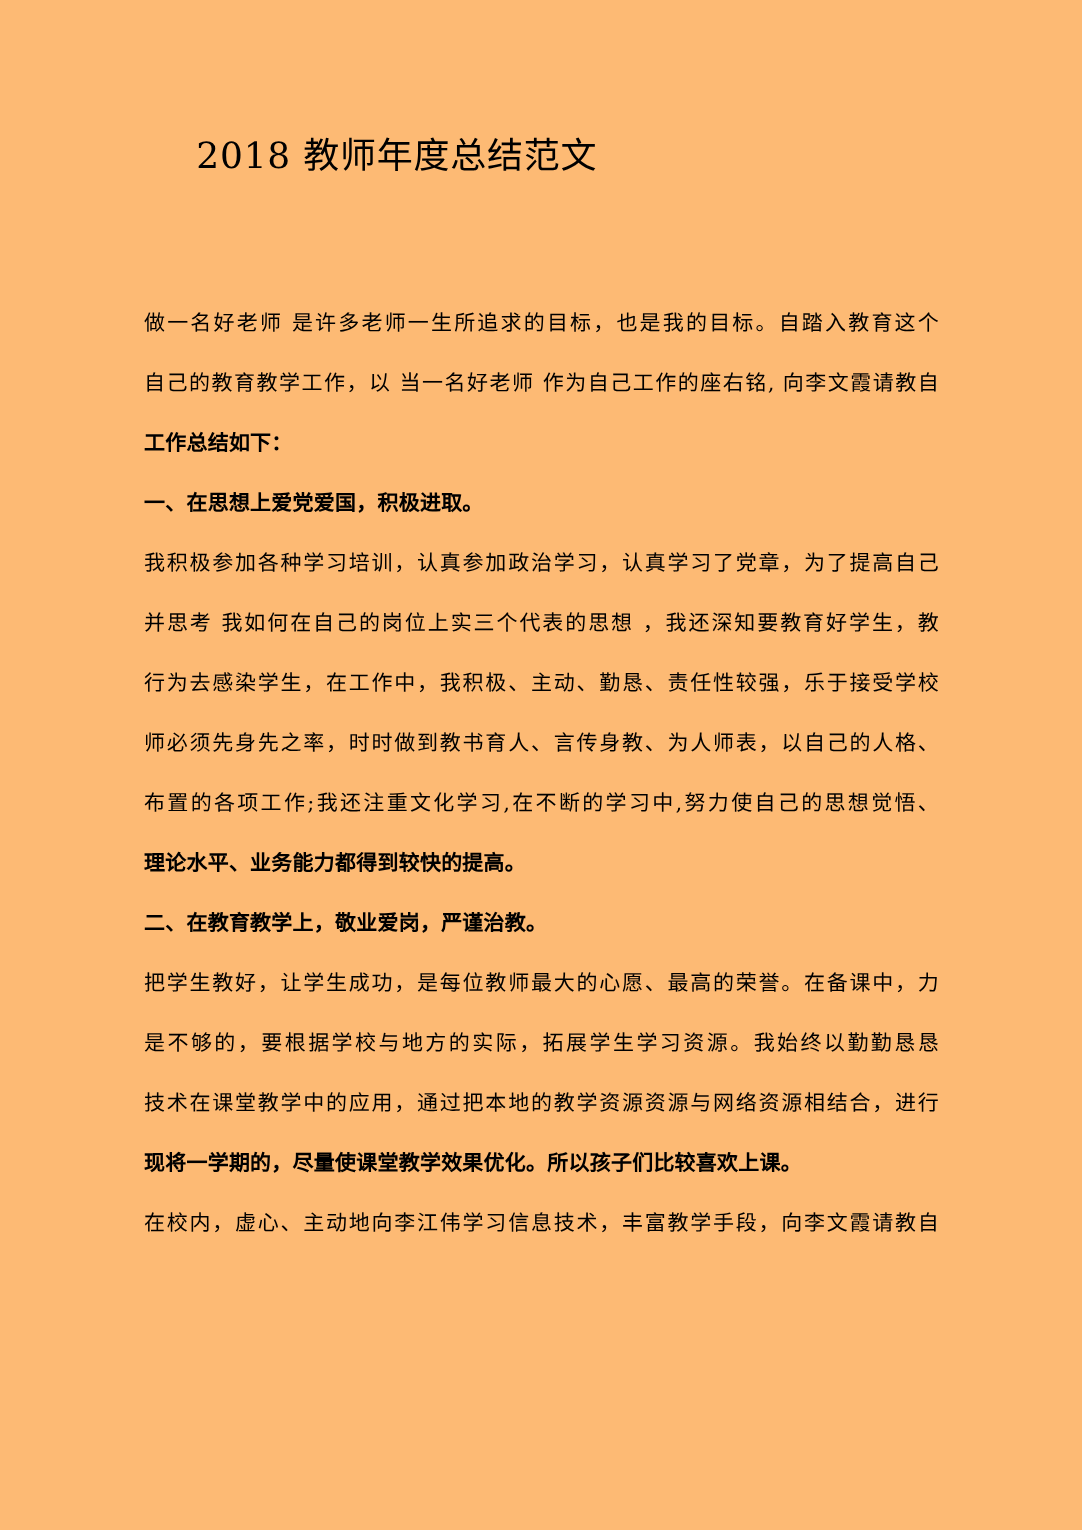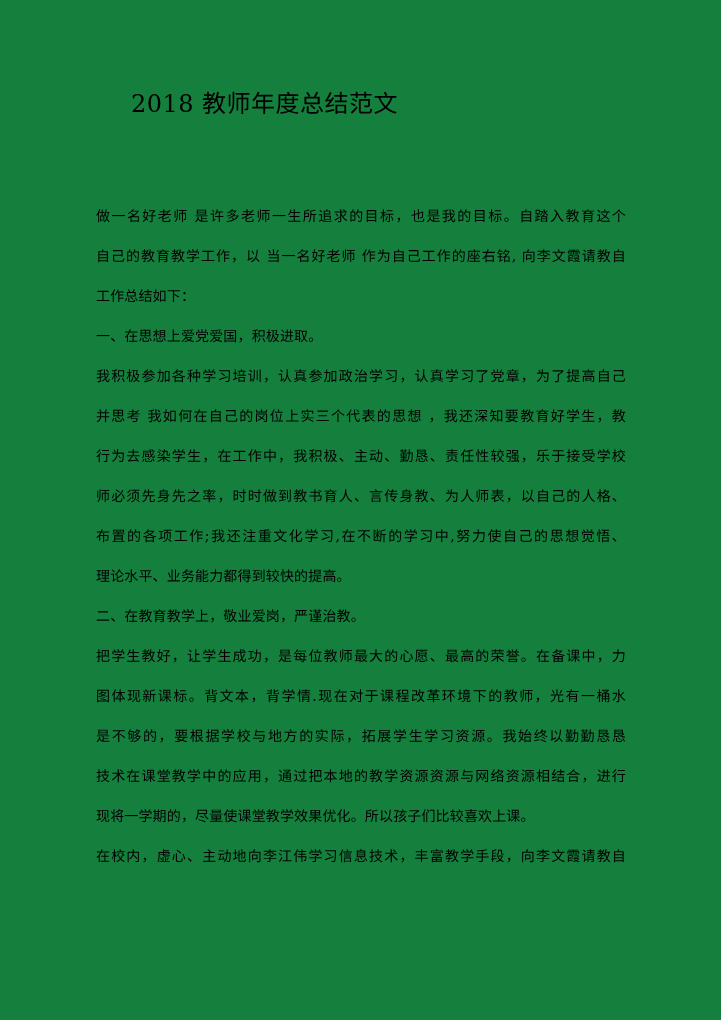--- a/index.html
+++ b/index.html
@@ -10,21 +10,21 @@
   }
   body {
     font-family: "DejaVu Serif", "Liberation Serif", serif;
     color: #000000;
     -webkit-font-smoothing: antialiased;
   }
   .page {
     position: relative;
     width: 721px;
     height: 1020px;
-    background: #15803d;
+    background: #fdba74;
     overflow: hidden;
     box-sizing: border-box;
   }
   .page-inner {
     position: absolute;
     left: 96px;
     top: 0;
     width: 530px;
   }
   .doc-title {
@@ -59,20 +59,21 @@
   }
   .doc-line.justify {
     text-align: justify;
     text-align-last: justify;
     white-space: normal;
   }
   .doc-line.flush {
     text-align: left;
     text-align-last: left;
     white-space: pre;
+    font-weight: bold;
   }
 </style>
 </head>
 <body>
 
 <div class="page">
 
   <h1 class="doc-title">2018 教师年度总结范文</h1>
 
   <div class="page-inner">
@@ -82,21 +83,20 @@
         <div class="doc-line flush">工作总结如下：</div>
         <div class="doc-line flush">一、在思想上爱党爱国，积极进取。</div>
         <div class="doc-line justify">我积极参加各种学习培训，认真参加政治学习，认真学习了党章，为了提高自己</div>
         <div class="doc-line justify">并思考 我如何在自己的岗位上实三个代表的思想 ，我还深知要教育好学生，教</div>
         <div class="doc-line justify">行为去感染学生，在工作中，我积极、主动、勤恳、责任性较强，乐于接受学校</div>
         <div class="doc-line justify">师必须先身先之率，时时做到教书育人、言传身教、为人师表，以自己的人格、</div>
         <div class="doc-line justify">布置的各项工作;我还注重文化学习,在不断的学习中,努力使自己的思想觉悟、</div>
         <div class="doc-line flush">理论水平、业务能力都得到较快的提高。</div>
         <div class="doc-line flush">二、在教育教学上，敬业爱岗，严谨治教。</div>
         <div class="doc-line justify">把学生教好，让学生成功，是每位教师最大的心愿、最高的荣誉。在备课中，力</div>
-        <div class="doc-line justify">图体现新课标。背文本，背学情.现在对于课程改革环境下的教师，光有一桶水</div>
         <div class="doc-line justify">是不够的，要根据学校与地方的实际，拓展学生学习资源。我始终以勤勤恳恳</div>
         <div class="doc-line justify">技术在课堂教学中的应用，通过把本地的教学资源资源与网络资源相结合，进行</div>
         <div class="doc-line flush">现将一学期的，尽量使课堂教学效果优化。所以孩子们比较喜欢上课。</div>
         <div class="doc-line justify">在校内，虚心、主动地向李江伟学习信息技术，丰富教学手段，向李文霞请教自</div>
       </div>
   </div>
 
 </div>
 
 </body></html>

